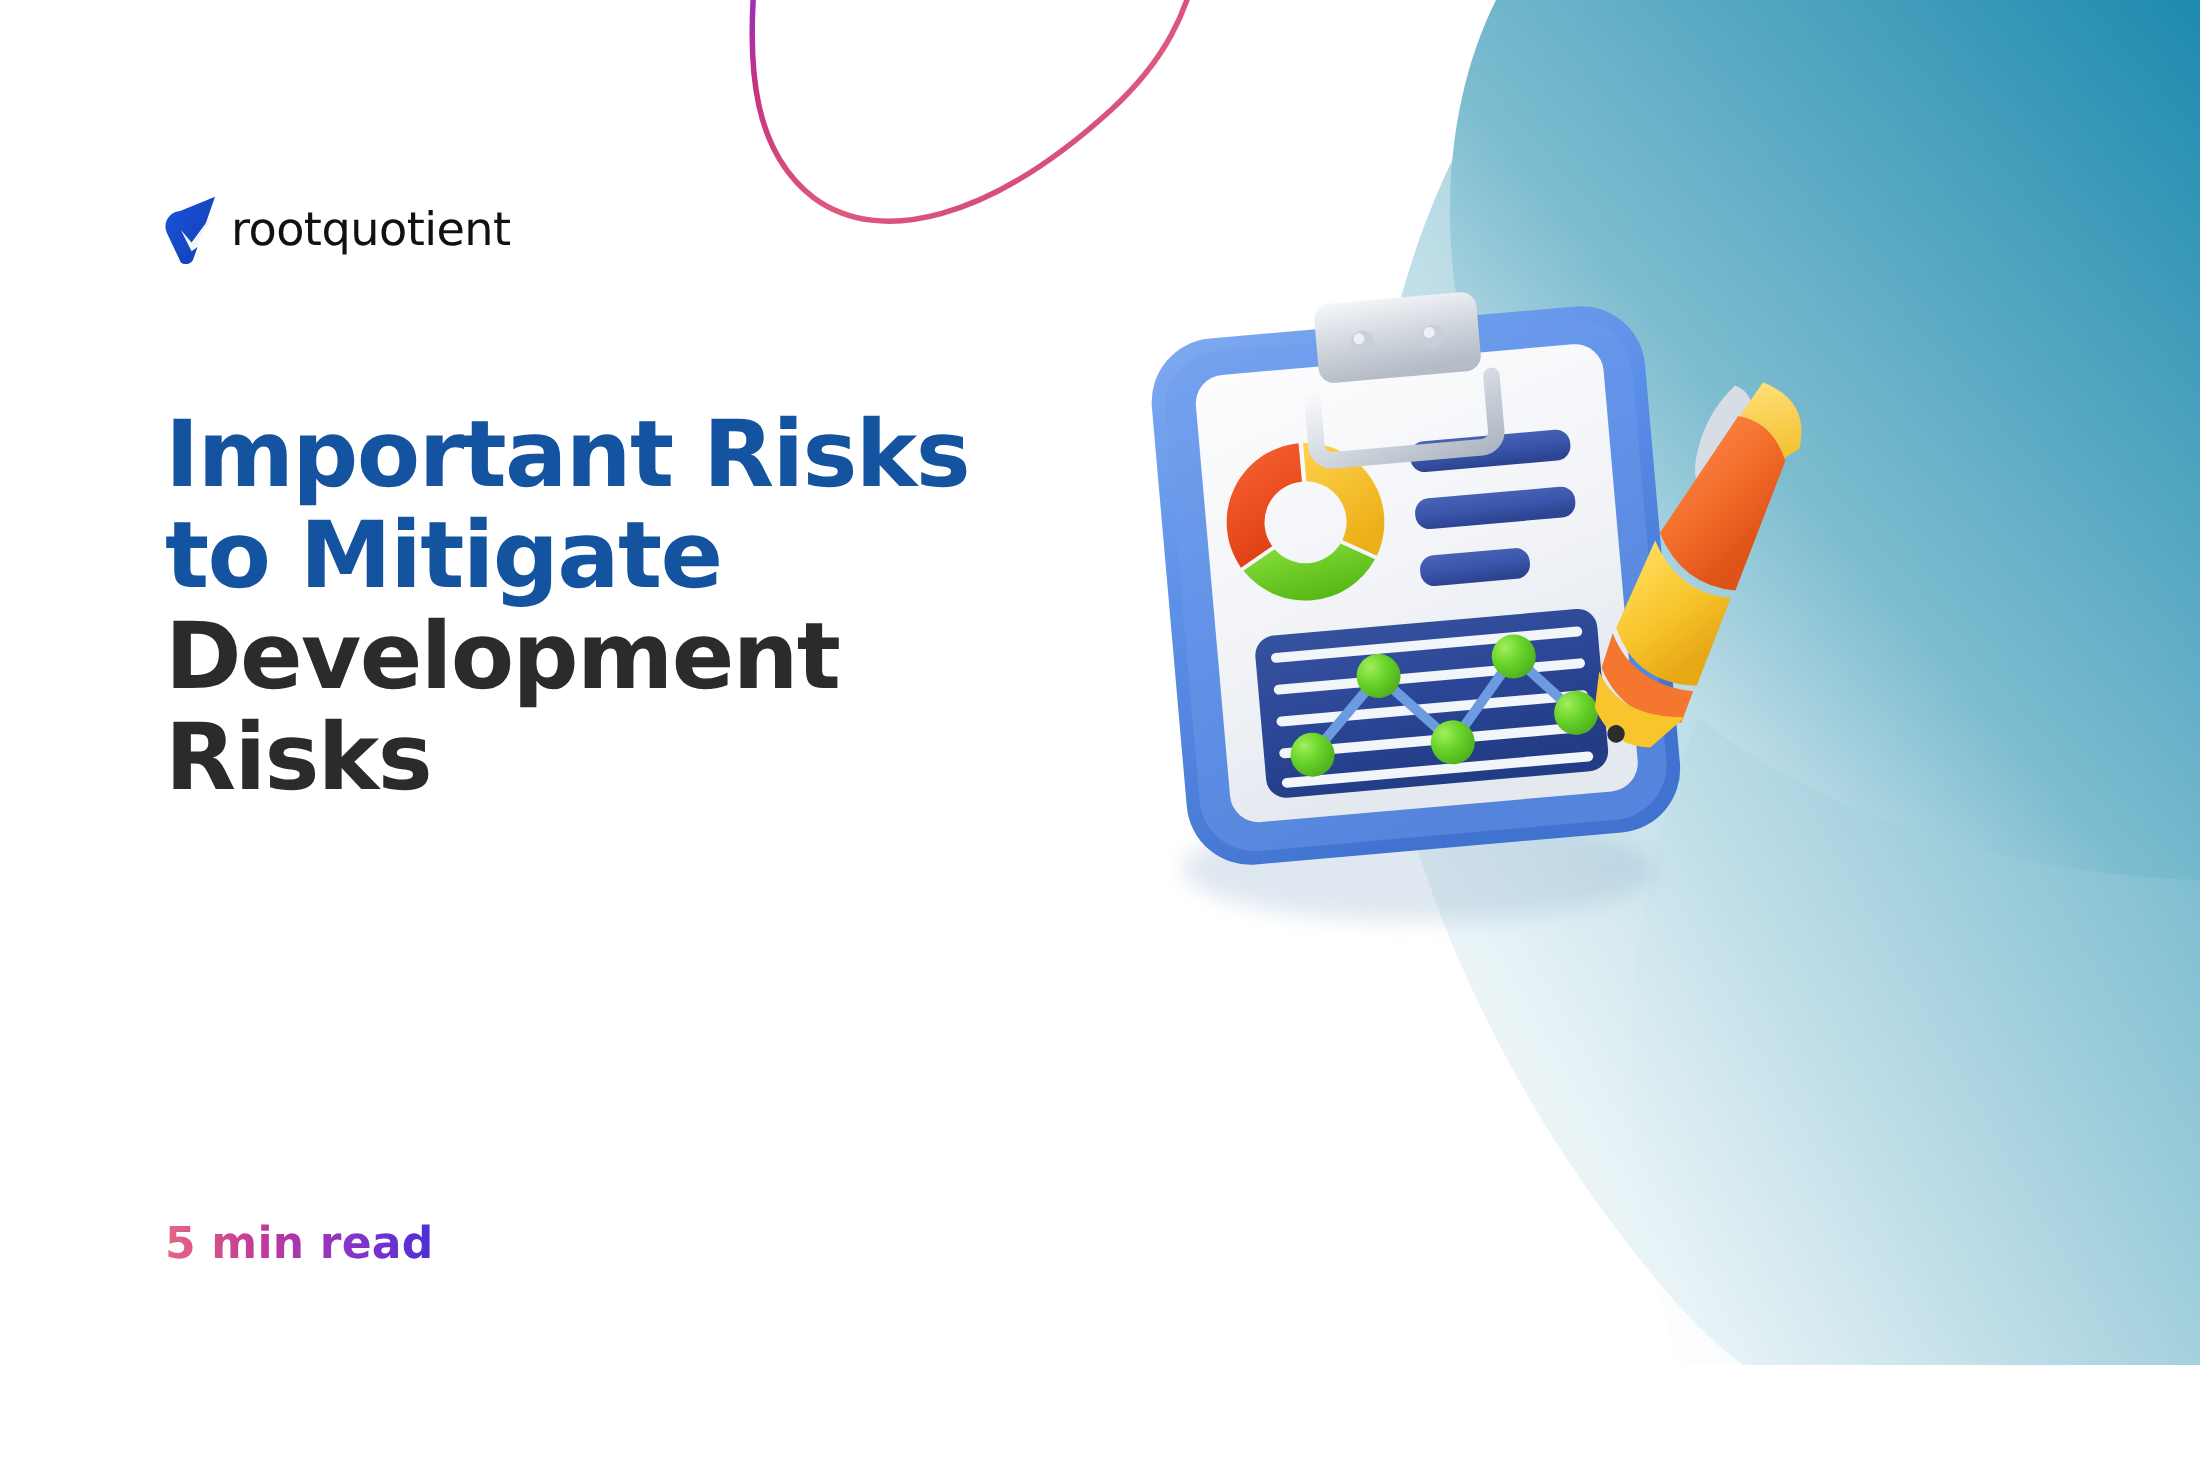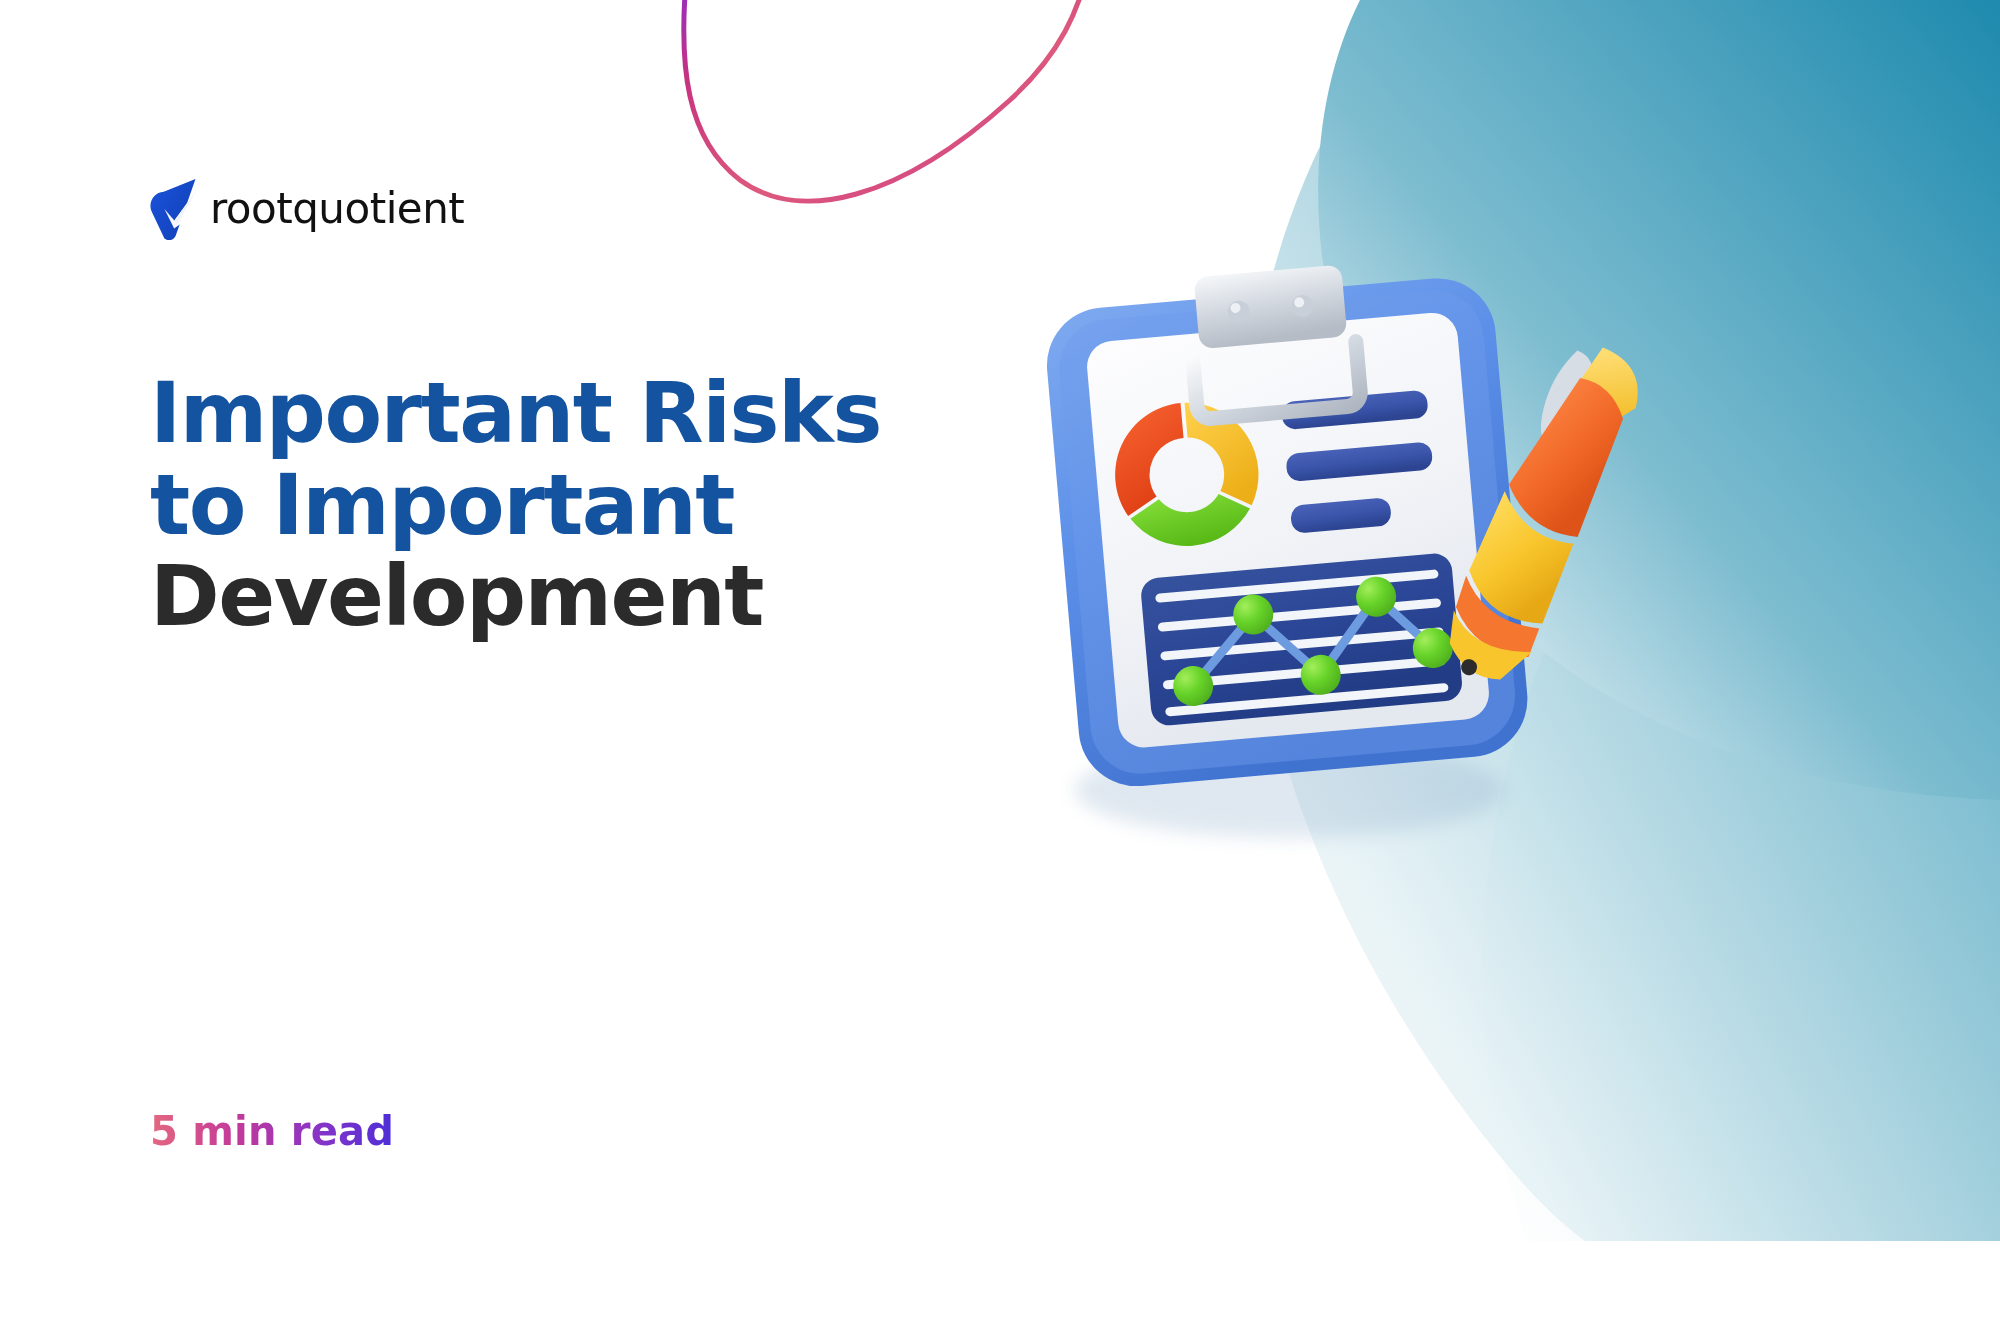--- a/index.html
+++ b/index.html
@@ -148,22 +148,23 @@
         <path d="M56,6 L22,58 C19,62 13,62 10,58 L4,28 C2,18 11,9 21,11 Z" fill="url(#lgBlue)" transform="rotate(-14 32 32)"></path>
         <path d="M17,32 L27,44 L52,10 L44,40 L27,52 Z" fill="#FFFFFF" opacity="0.97"></path>
         <path d="M17,32 L27,44 L52,10 L30,47 Z" fill="#F0F2F6"></path>
       </svg>
     </span>
     <span id="logo-word">rootquotient</span>
   </div>
 
   <h1 id="headline" style="margin:0;">
     <span class="h-line h-blue">Important Risks</span>
-    <span class="h-line h-blue">to Important</span>
+    <span class="h-line h-blue">to Mitigate</span>
     <span class="h-line h-dark">Development</span>
+    <span class="h-line h-dark">Risks</span>
   </h1>
 
   <div id="readtime">5 min read</div>
 
   <div id="illustration">
     <svg viewBox="0 0 660 640" xmlns="http://www.w3.org/2000/svg">
       <defs>
         <linearGradient id="boardBlue" x1="0" y1="0" x2="0.4" y2="1">
           <stop offset="0%" stop-color="#7FAAF0"></stop>
           <stop offset="45%" stop-color="#5B8FE8"></stop>

